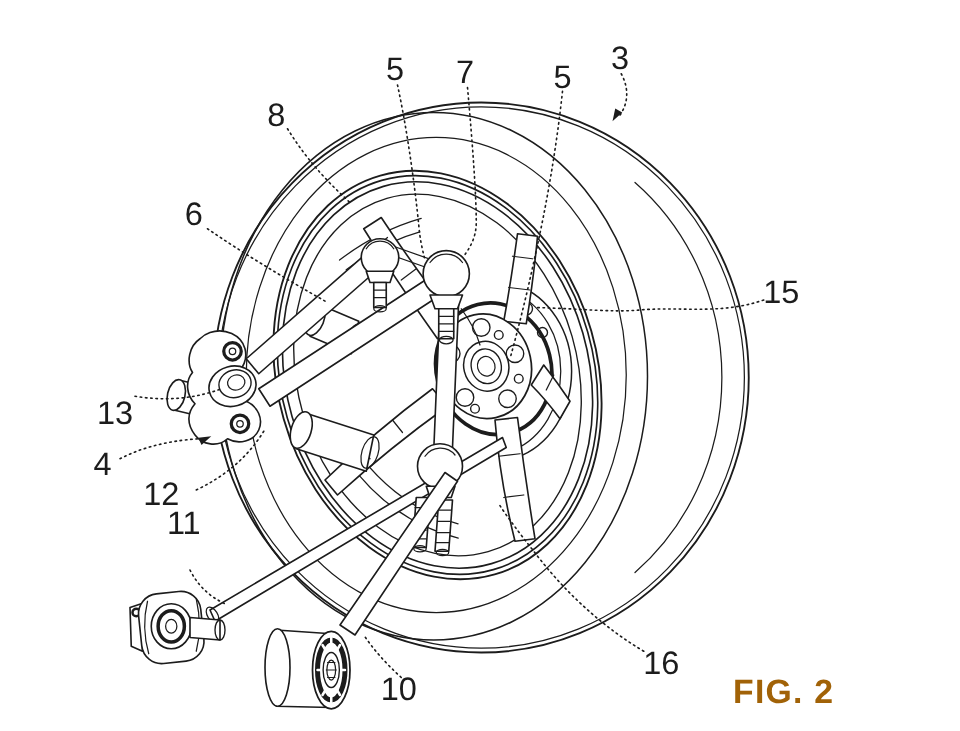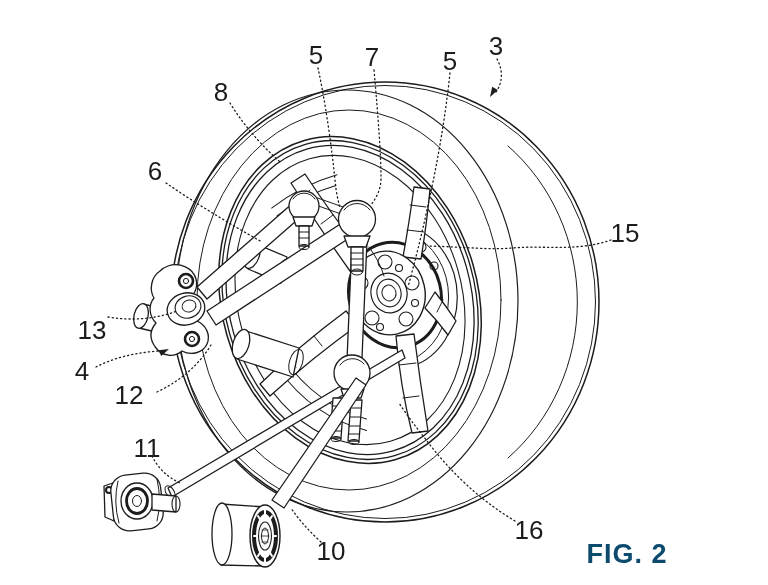--- a/index.html
+++ b/index.html
@@ -8,21 +8,21 @@
     font-family:"Liberation Sans", sans-serif;
   }
   .stage svg{position:absolute;left:0;top:0;}
   .ref-label{
     position:absolute;transform:translate(-50%,-50%);
     font-size:26px;line-height:1;color:#1c1c1c;white-space:nowrap;
     font-family:"Liberation Sans", sans-serif;
   }
   .fig-caption{
     position:absolute;transform:translate(-50%,-50%);
-    font-size:27px;font-weight:600;letter-spacing:1px;color:#0c4a6e;white-space:nowrap;
+    font-size:27px;font-weight:600;letter-spacing:1px;color:#a16207;white-space:nowrap;
     font-family:"Liberation Sans", sans-serif;
   }
 </style>
 </head>
 <body>
 
 <div class="stage">
 
   <svg width="768" height="585" viewBox="0 0 768 585" fill="none" stroke="#1c1c1c" stroke-width="1.3" stroke-linecap="round" stroke-linejoin="round">
 
@@ -211,22 +211,22 @@
       <path d="M 169 349 L 161.2 356 L 158.6 350.2 Z"></path>
     </g>
   </svg>
 
   <div class="ref-label" style="left:496px;top:46px">3</div>
   <div class="ref-label" style="left:82px;top:371px">4</div>
   <div class="ref-label" style="left:316px;top:55px">5</div>
   <div class="ref-label" style="left:155px;top:171px">6</div>
   <div class="ref-label" style="left:372px;top:57px">7</div>
   <div class="ref-label" style="left:221px;top:92px">8</div>
-  <div class="ref-label" style="left:331px;top:551px">10</div>
-  <div class="ref-label" style="left:147px;top:448px">11</div>
+  <div class="ref-label" style="left:319px;top:551px">10</div>
+  <div class="ref-label" style="left:147px;top:418px">11</div>
   <div class="ref-label" style="left:129px;top:395px">12</div>
   <div class="ref-label" style="left:92px;top:330px">13</div>
   <div class="ref-label" style="left:625px;top:233px">15</div>
   <div class="ref-label" style="left:450px;top:61px">5</div>
   <div class="ref-label" style="left:529px;top:530px">16</div>
 
   <div class="fig-caption" style="left:627px;top:554px">FIG. 2</div>
 </div>
 
 </body></html>

